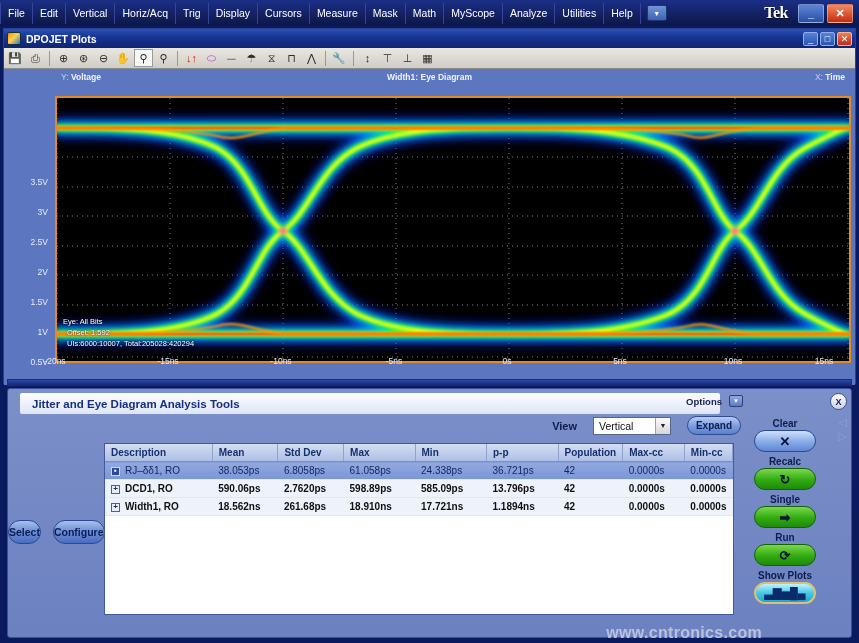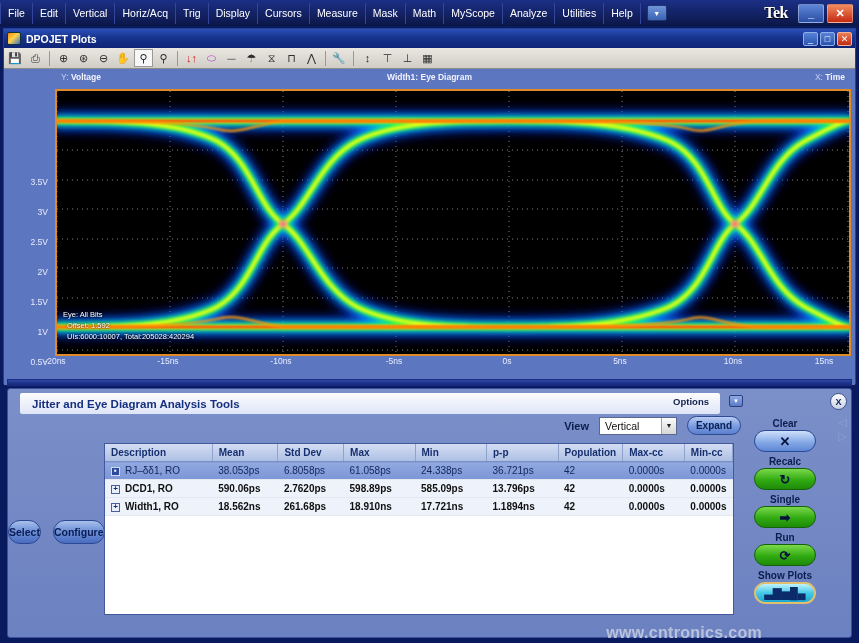--- a/index.html
+++ b/index.html
@@ -79,21 +79,21 @@
   .ticon.sel { background: #f7f7f7; border: 1px solid #9a9a9a; }
   .tsep { width: 1px; height: 15px; background: #9b9992; margin: 0 3px; }
 
   
   .plotbody { position: relative; height: 316px; background: #5c76c0; }
   .axis-label {
     position: absolute; font-size: 8.5px; color: #f0f2ff; font-weight: bold; top: 3px;
   }
   .axis-label .dim { color: #c6cdf0; font-weight: normal; }
   .graph {
-    position: absolute; left: 51px; top: 20px; width: 796px; height: 267px;
+    position: absolute; left: 51px; top: 27px; width: 796px; height: 267px;
     background: #000; border: 2px solid #e08b28; overflow: hidden;
   }
   .ytick, .xtick { position: absolute; font-size: 8.5px; color: #e8ecff; }
   .ytick { right: 0; text-align: right; width: 44px; }
   .xtick { top: 287px; text-align: center; width: 60px; }
   .eye-anno {
     position: absolute; font-size: 7.5px; color: #ffffff; line-height: 9.5px;
     white-space: nowrap; text-shadow: 0 0 2px #000;
   }
 
@@ -105,32 +105,32 @@
   }
   .an-header { position: relative; height: 28px; }
   .an-title {
     position: absolute; left: 12px; top: 4px; width: 700px; height: 21px;
     background: linear-gradient(180deg,#fdfdff,#dfe5f7);
     border-radius: 2px; display: flex; align-items: center; padding-left: 12px;
     color: #15307e; font-size: 11.5px; font-weight: bold;
   }
   .an-options {
     position: absolute; right: 108px; top: 6px;
-    display: flex; align-items: center; gap: 20px;
+    display: flex; align-items: center; gap: 7px;
     color: #12224f; font-size: 9.5px; font-weight: bold;
   }
   .opt-arrow {
     width: 14px; height: 12px; border: 1px solid #2c3f7f; border-radius: 2px;
     background: linear-gradient(180deg,#8fa9e4,#5c7bc6);
     display: flex; align-items: center; justify-content: center;
     color: #fff; font-size: 6px;
   }
   .an-viewbar {
     position: absolute; right: 110px; top: 27px;
-    display: flex; align-items: center; gap: 10px;
+    display: flex; align-items: center; gap: 16px;
   }
   .view-lbl { color: #0d1d4c; font-size: 11px; font-weight: bold; }
   .view-select {
     width: 78px; height: 18px; background: #fff; border: 1px solid #56688f;
     display: flex; align-items: center; padding-left: 5px;
     font-size: 10.5px; color: #101010;
   }
   .view-select .cap {
     margin-left: auto; width: 15px; height: 16px;
     background: linear-gradient(180deg,#fbfbfb,#d6d6d6);

